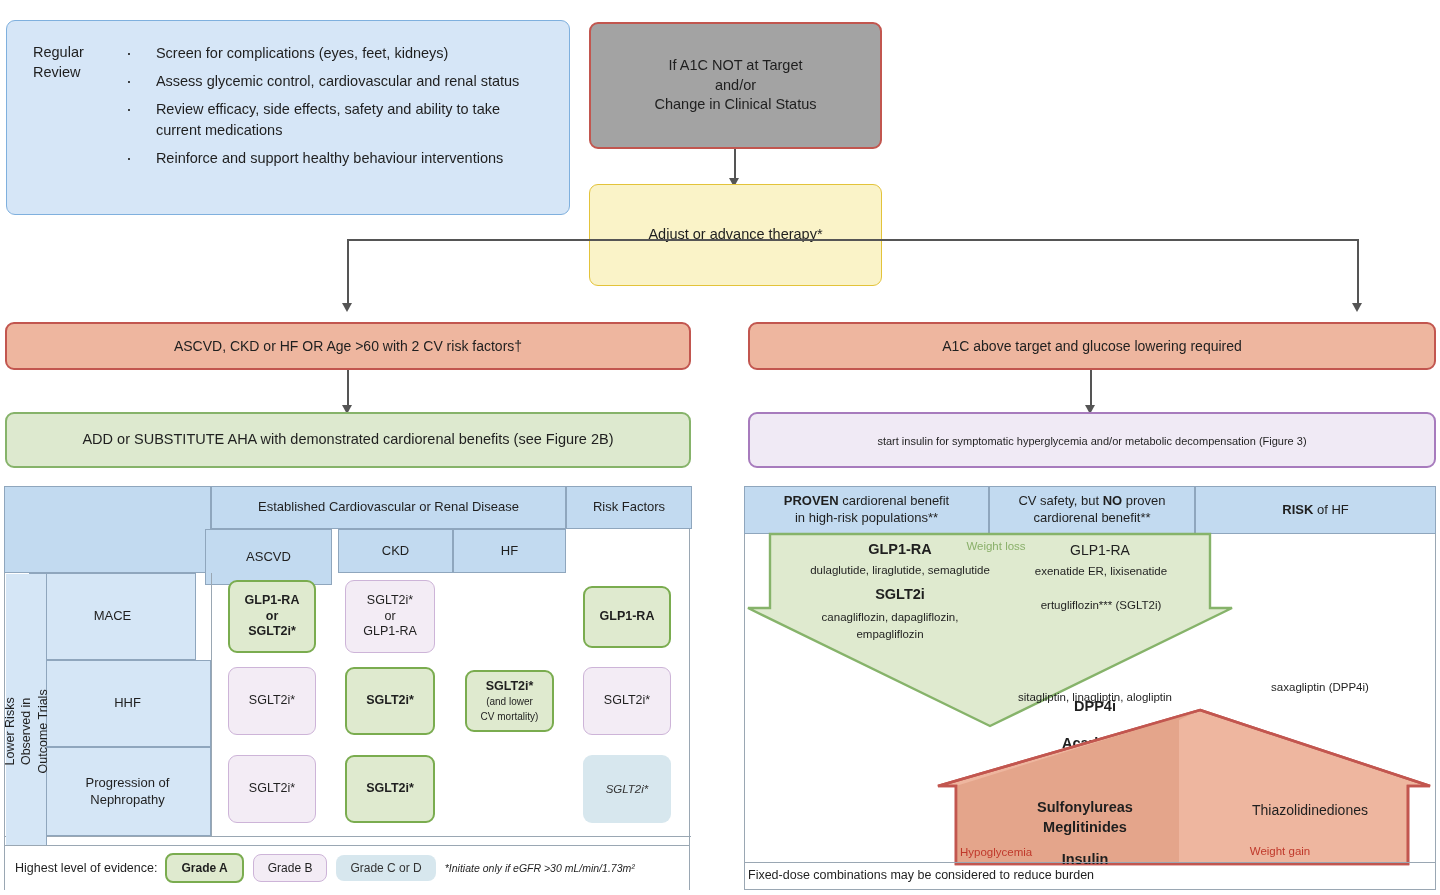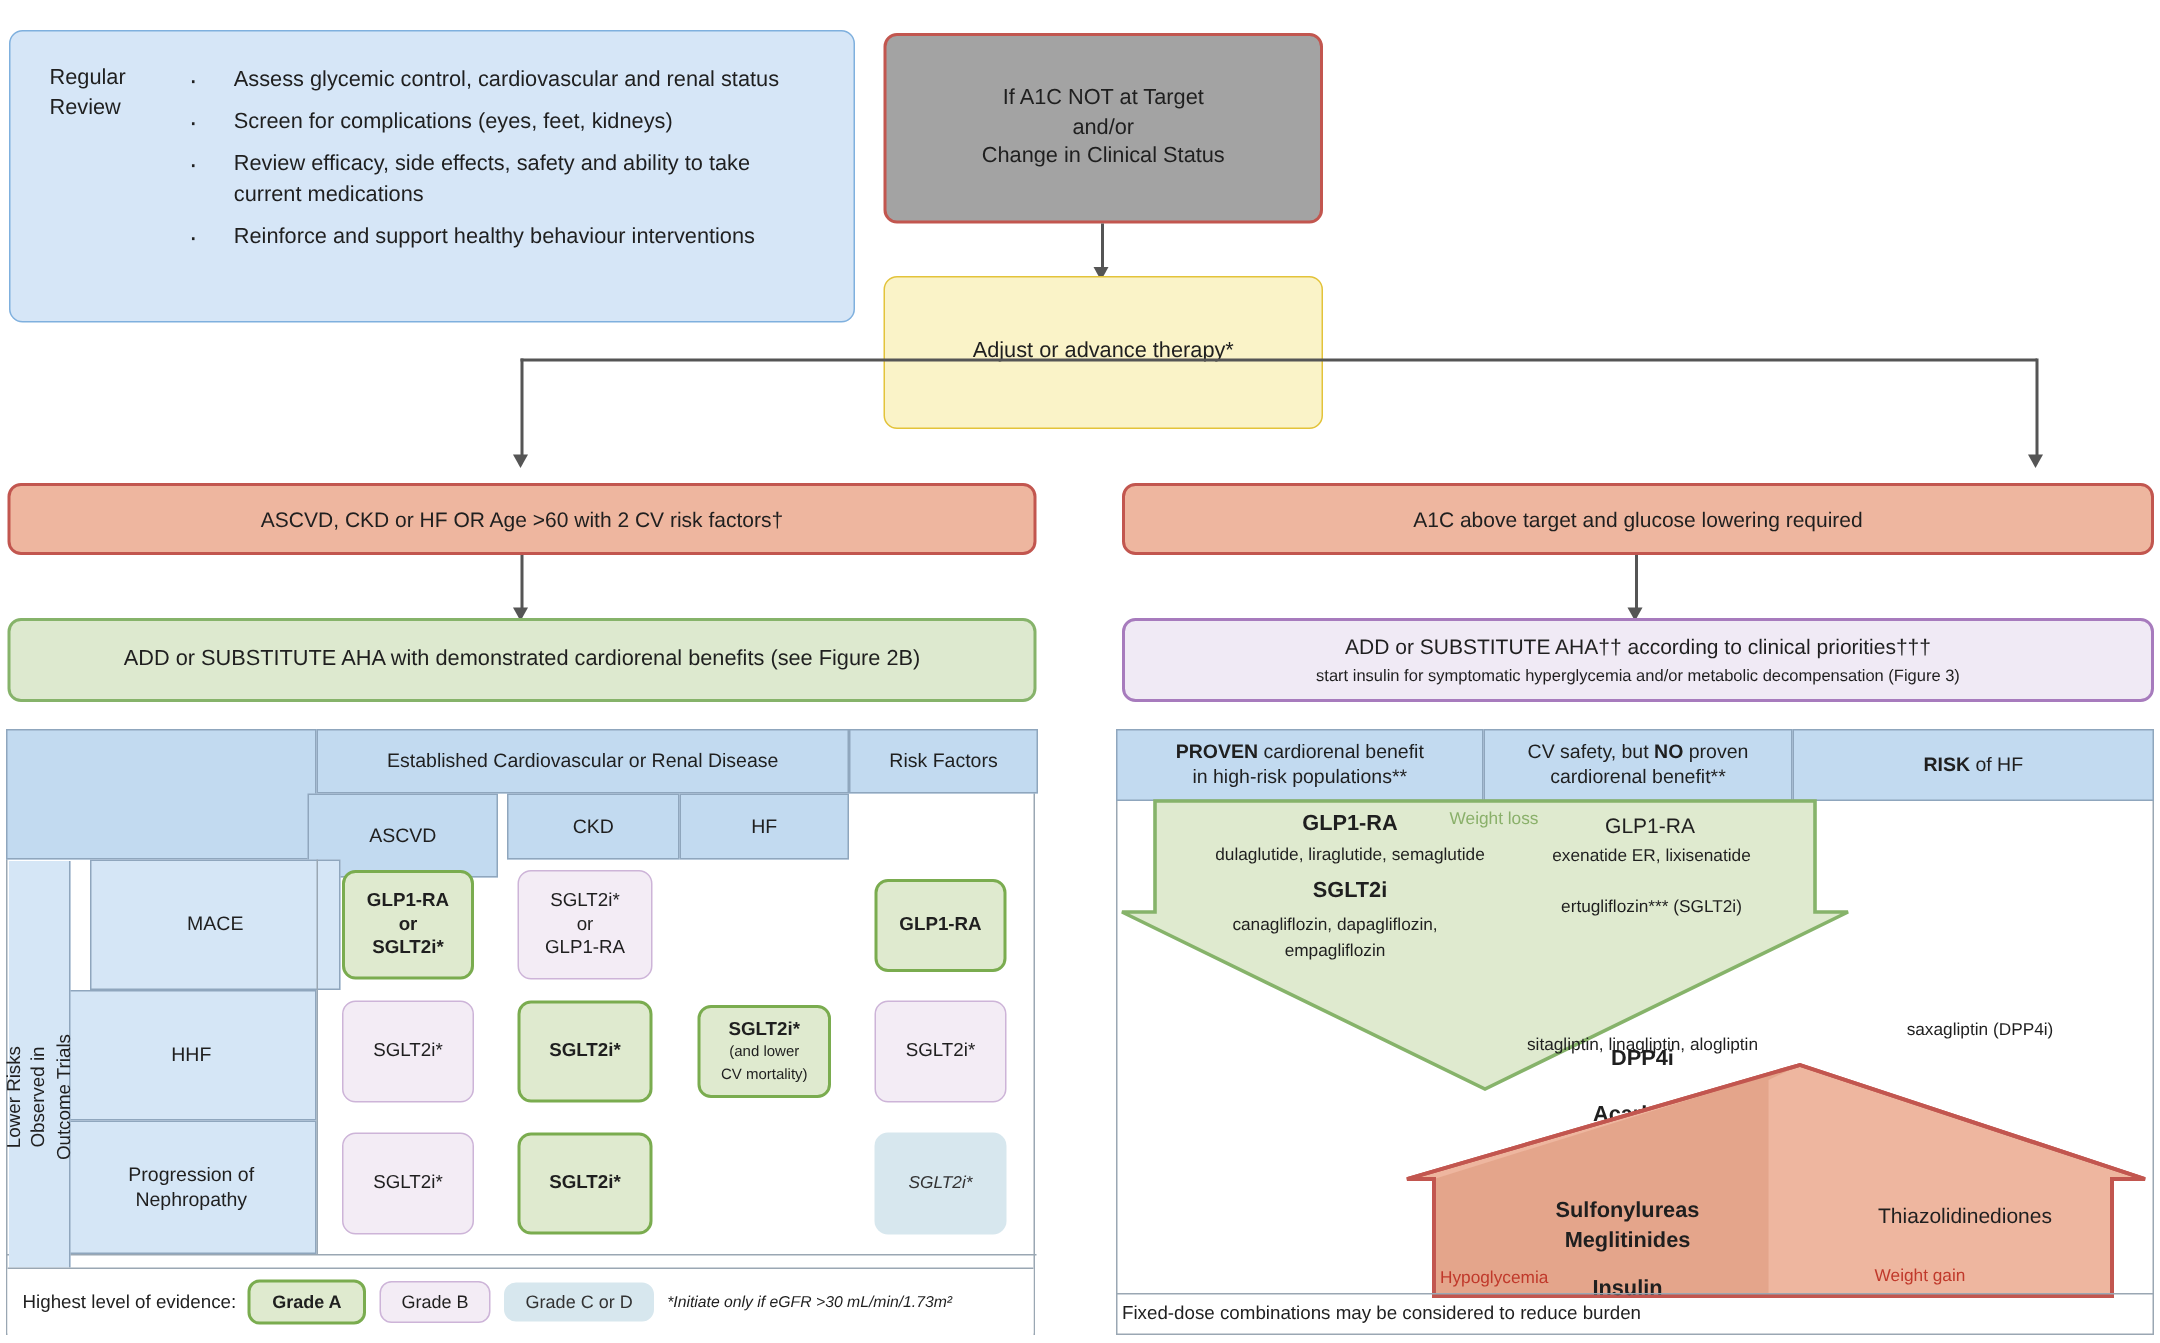--- a/index.html
+++ b/index.html
@@ -85,22 +85,22 @@
   .bold{font-weight:bold;margin-top:28px;}
 
   #fixed-dose{position:absolute;left:748px;top:868px;font-size:12.5px;}
 </style>
 </head>
 <body>
 
 <div class="flowbox box-blue" id="regular-review" style="left:6px;top:20px;width:564px;height:195px;">
   <div class="rr-title">Regular Review</div>
   <ul>
+    <li>Screen for complications (eyes, feet, kidneys)</li>
     <li>Assess glycemic control, cardiovascular and renal status</li>
-    <li>Screen for complications (eyes, feet, kidneys)</li>
     <li>Review efficacy, side effects, safety and ability to take current medications</li>
     <li>Reinforce and support healthy behaviour interventions</li>
   </ul>
 </div>
 
 <div class="flowbox box-red" id="trigger-box" style="left:589px;top:22px;width:293px;height:127px;flex-direction:column;font-size:14.5px;">
   <div>If A1C NOT at Target</div>
   <div>and/or</div>
   <div>Change in Clinical Status</div>
 </div>
@@ -129,36 +129,35 @@
 <div class="vline abs" style="left:347px;top:370px;height:38px;"></div>
 <div class="arrowhead abs" style="left:342px;top:405px;"></div>
 <div class="vline abs" style="left:1090px;top:370px;height:38px;"></div>
 <div class="arrowhead abs" style="left:1085px;top:405px;"></div>
 
 <div class="flowbox box-green" id="left-action" style="left:5px;top:412px;width:686px;height:56px;font-size:14.5px;">
   <span>ADD or SUBSTITUTE AHA with demonstrated cardiorenal benefits (see Figure 2B)</span>
 </div>
 
 <div class="flowbox box-purple" id="right-action" style="left:748px;top:412px;width:688px;height:56px;flex-direction:column;">
-  <span style="font-size:14px;">ADD or SUBSTITUTE AHA†† according to clinical priorities†††</span>
   <span style="font-size:11px;margin-top:3px;">start insulin for symptomatic hyperglycemia and/or metabolic decompensation (Figure 3)</span>
 </div>
 
 <div id="left-table">
 
   <div class="th" style="left:-1px;top:-1px;width:207px;height:87px;background:#c2daf0;"></div>
 
   <div class="th" style="left:206px;top:-1px;width:355px;height:43px;">Established Cardiovascular or Renal Disease</div>
   <div class="th" style="left:561px;top:-1px;width:126px;height:43px;">Risk Factors</div>
 
   <div class="th" style="left:200px;top:42px;width:127px;height:56px;">ASCVD</div>
   <div class="th" style="left:333px;top:42px;width:115px;height:44px;">CKD</div>
   <div class="th" style="left:448px;top:42px;width:113px;height:44px;">HF</div>
 
-  <div class="tc" style="left:55px;top:86px;width:167px;height:87px;">MACE</div>
+  <div class="tc" style="left:24px;top:86px;width:167px;height:87px;">MACE</div>
   <div class="tc" style="left:39px;top:173px;width:167px;height:87px;">HHF</div>
   <div class="tc" style="left:39px;top:260px;width:167px;height:89px;flex-direction:column;">
     <span>Progression of</span>
     <span>Nephropathy</span>
   </div>
 
   <div class="gridline" style="left:206px;top:86px;width:1px;height:263px;"></div>
   <div class="gridline" style="left:-1px;top:349px;width:687px;height:1px;"></div>
 </div>
 

